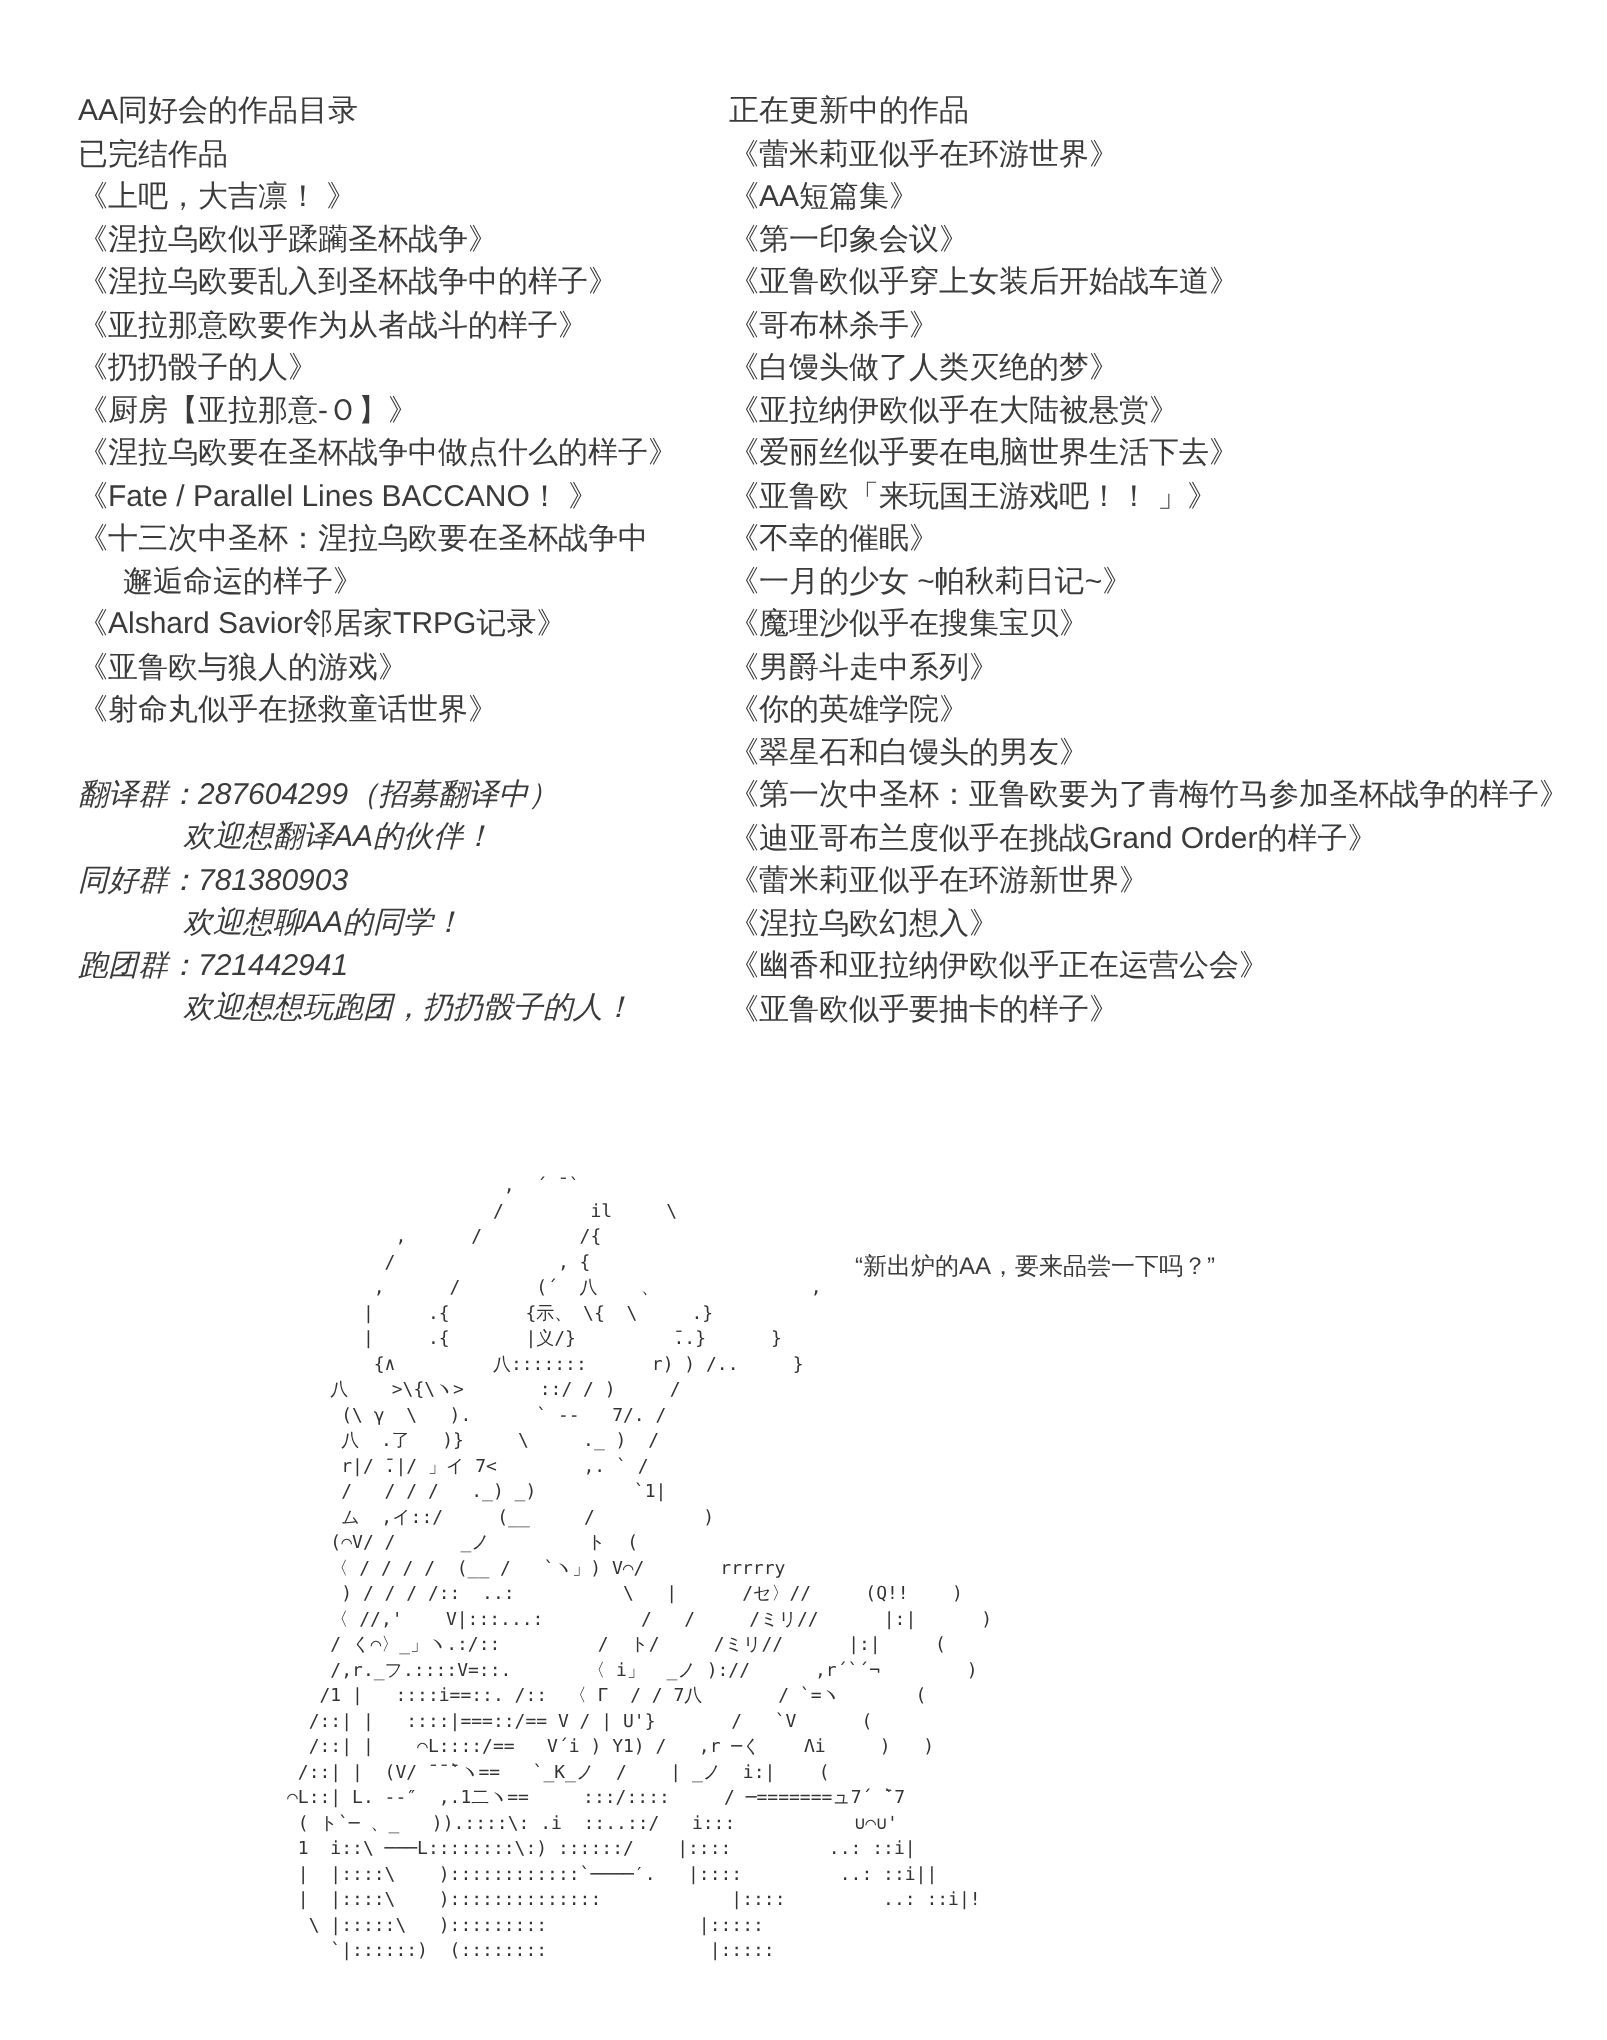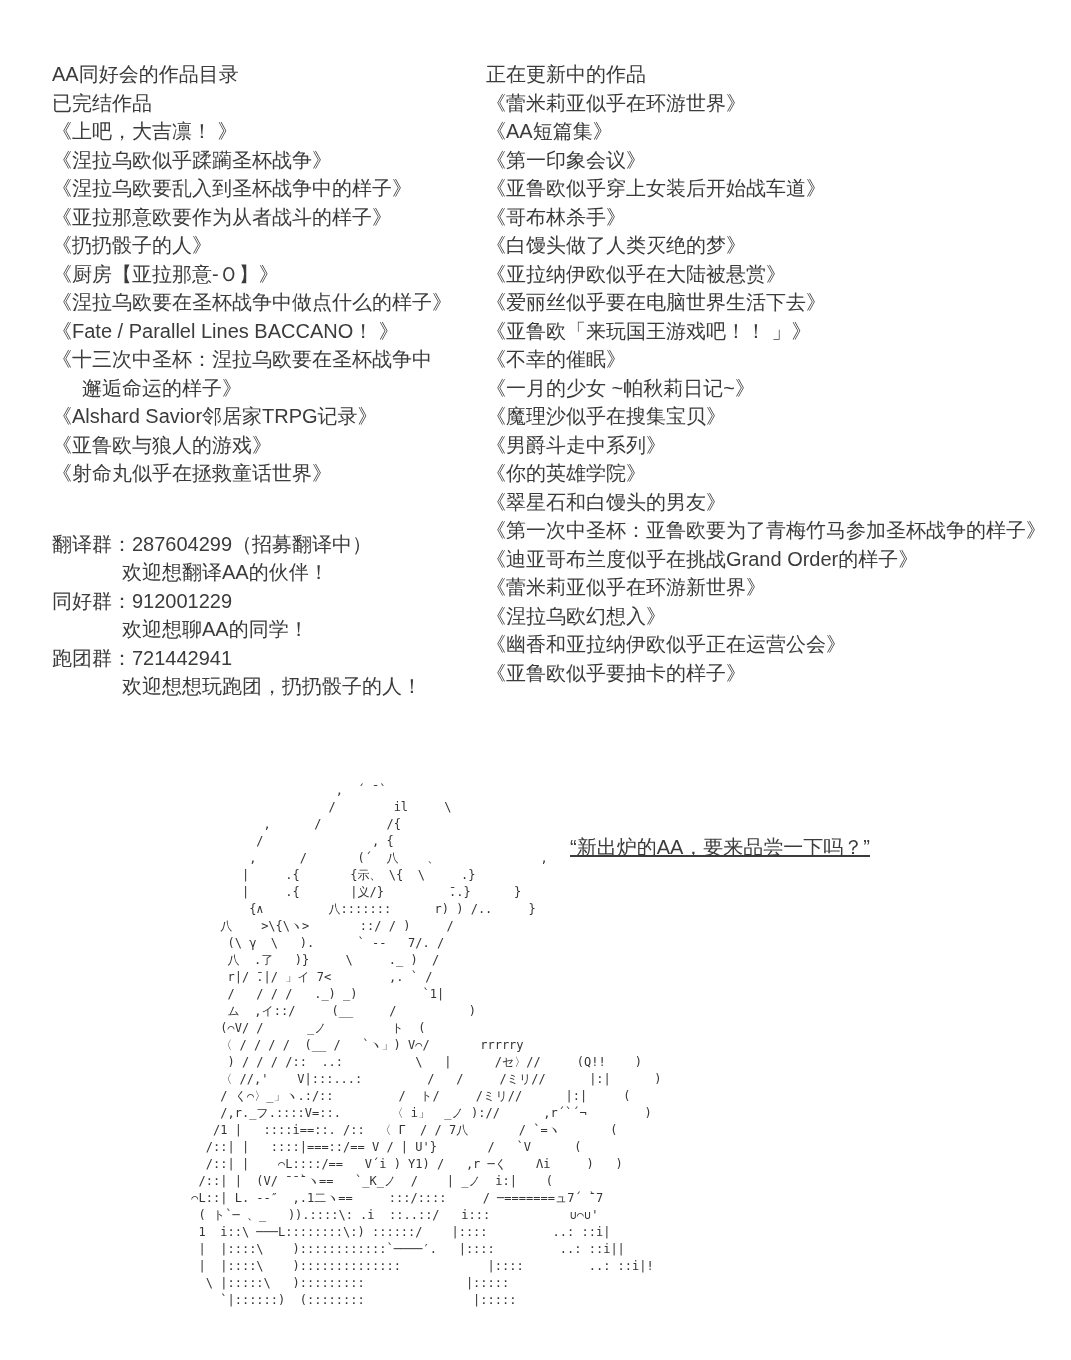--- a/index.html
+++ b/index.html
@@ -20,28 +20,27 @@
     line-height: 28.5px;
   }
   .col-left  { left: 52px;  width: 430px; }
   .col-right { left: 486px; width: 585px; }
   .heading { white-space: pre; }
   .work {
     white-space: pre-line;
     padding-left: 30px;
     text-indent: -30px;
   }
-  .groups { margin-top: 42px; }
+  .groups { margin-top: 28px; font-style: italic; }
   .gnote { padding-left: 70px; }
   .quote {
     position: absolute;
     left: 570px; top: 834px;
-    font-size: 20px;
+    font-size: 16px;
     white-space: pre;
-    text-decoration: underline;
   }
   .ascii {
     position: absolute;
     left: 148px; top: 782px;
     font-family: "DejaVu Sans Mono", monospace;
     font-size: 12px;
     line-height: 17px;
     color: #333333;
   }
   .aline { white-space: pre; height: 17px; }
@@ -83,21 +82,21 @@
         <div class="work">《射命丸似乎在拯救童话世界》</div>
       </div>
     <div class="groups">
 
         <div class="group">
           <div class="gline"><span class="glabel">翻译群：</span><span class="gnumber">287604299（招募翻译中）</span></div>
           <div class="gnote">欢迎想翻译AA的伙伴！</div>
         </div>
 
         <div class="group">
-          <div class="gline"><span class="glabel">同好群：</span><span class="gnumber">912001229</span></div>
+          <div class="gline"><span class="glabel">同好群：</span><span class="gnumber">781380903</span></div>
           <div class="gnote">欢迎想聊AA的同学！</div>
         </div>
 
         <div class="group">
           <div class="gline"><span class="glabel">跑团群：</span><span class="gnumber">721442941</span></div>
           <div class="gnote">欢迎想想玩跑团，扔扔骰子的人！</div>
         </div>
       </div>
   </section>
 

